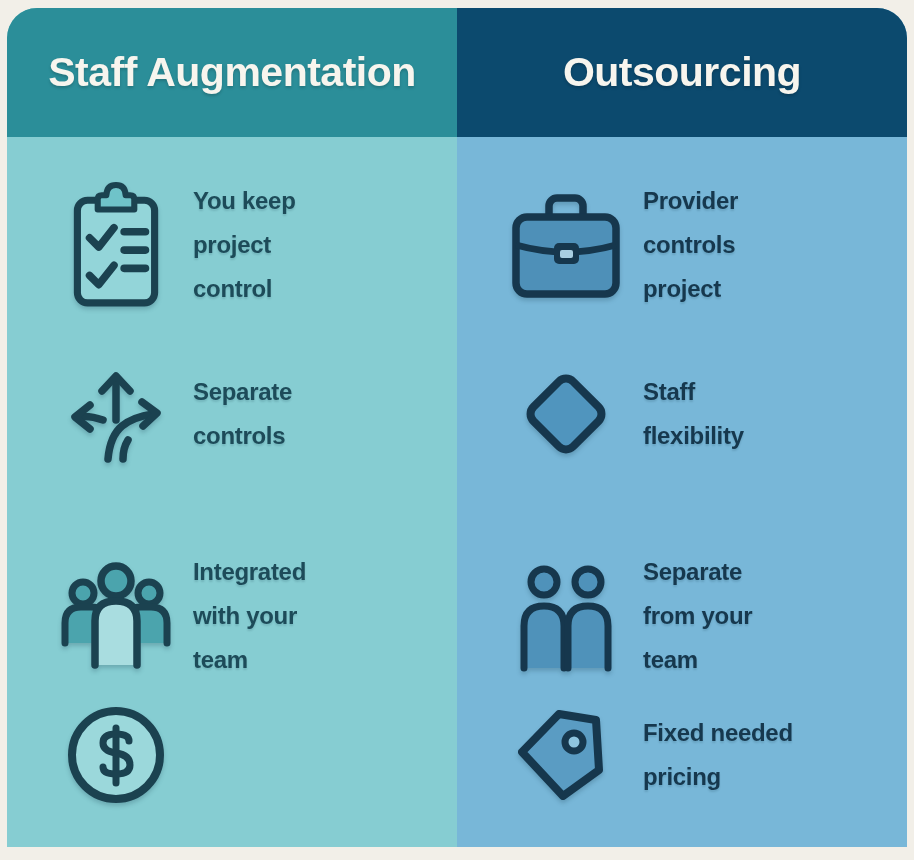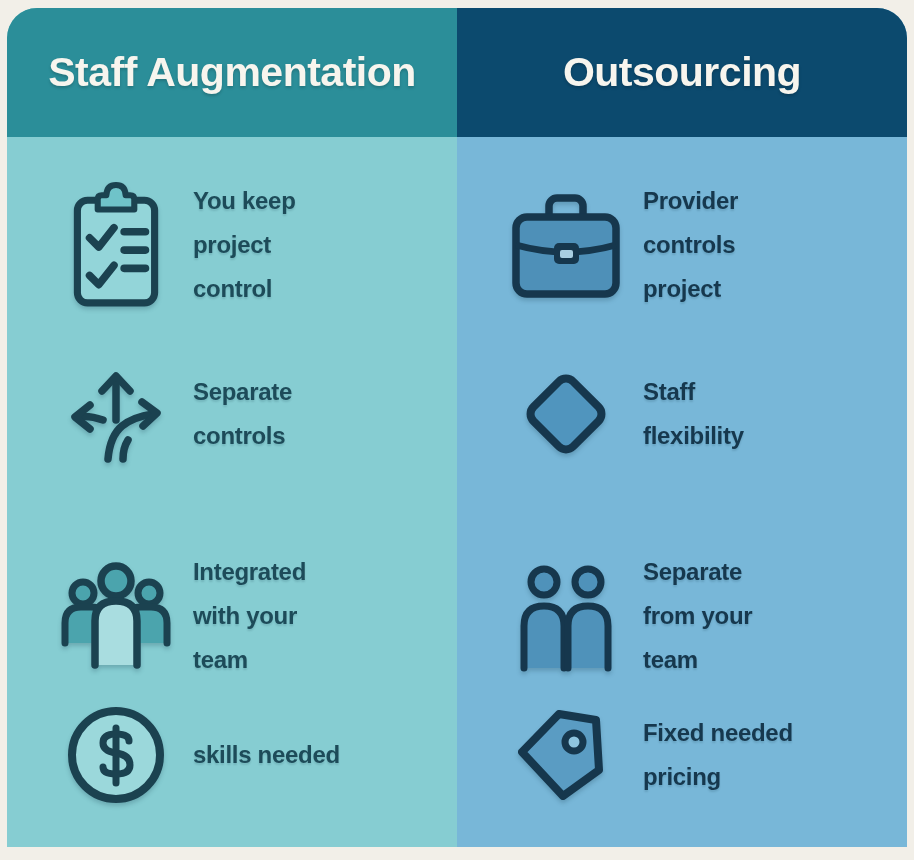--- a/index.html
+++ b/index.html
@@ -109,21 +109,20 @@
 
       <div class="row r4">
         <div class="icon-box">
           <svg width="102" height="102" viewBox="0 0 102 102">
             <circle cx="51" cy="51" r="44" fill="#9bd8db" stroke="#1b4250" stroke-width="8"></circle>
             <path d="M51,24 V79" fill="none" stroke="#1b4250" stroke-width="7" stroke-linecap="round"></path>
             <path d="M64,37 Q64,30 51,30 Q38,30 38,39 Q38,47 51,49 Q65,51 65,61 Q65,70 51,70 Q38,70 38,63" fill="none" stroke="#1b4250" stroke-width="7" stroke-linecap="round"></path>
           </svg>
         </div>
         <div class="item-text">
-          <span>skills needed</span>
         </div>
       </div>
     </div>
 
     <div class="column" style="background: rgb(120, 183, 216); color: rgb(22, 56, 78);">
       <div class="col-header" style="background: #0c4a6e;">
         <div class="col-title">Outsourcing</div>
       </div>
 
       <div class="row r1">

